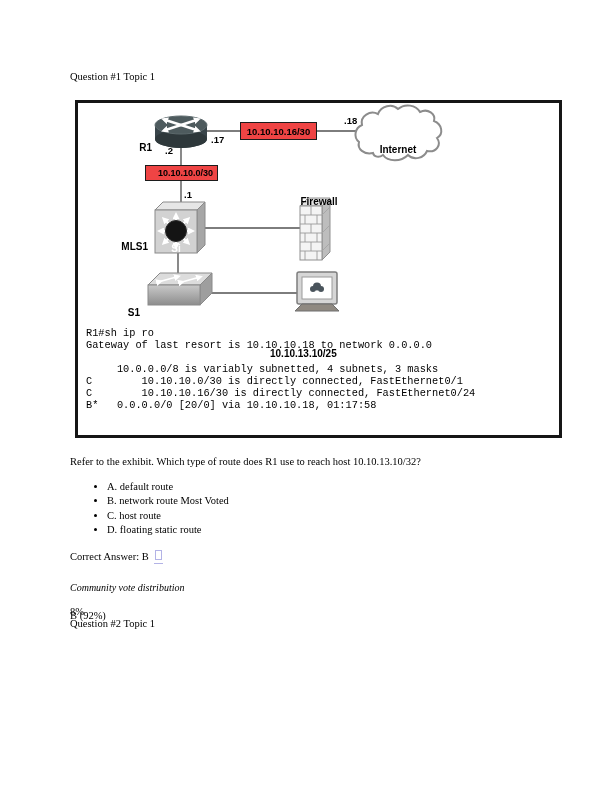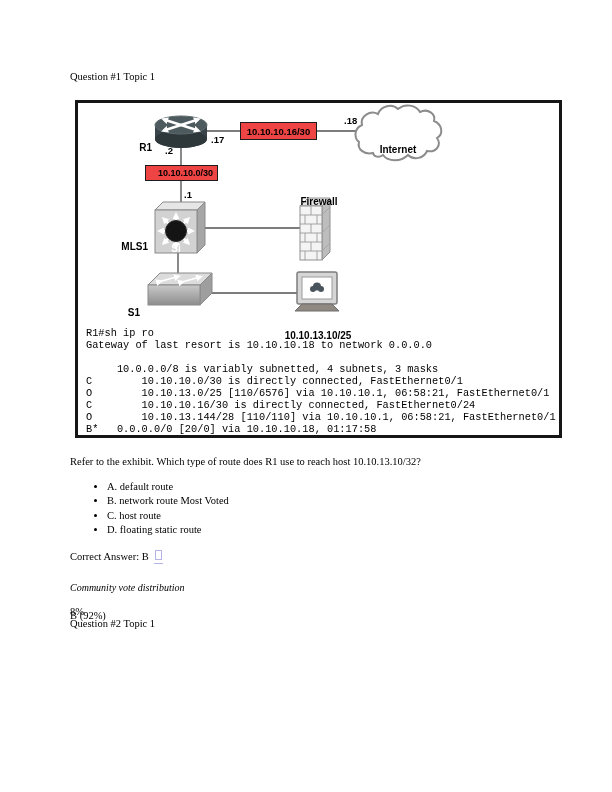--- a/index.html
+++ b/index.html
@@ -59,21 +59,21 @@
   .if2        { left:87px;  top:43px; }
   .wanbox     { left:162px; top:19px; width:77px; height:18px; font-size:9.5px; }
   .if18       { left:266px; top:13px; }
   .cloudlabel { left:288px; top:24px; width:64px; text-align:center; }
   .lanbox     { left:67px;  top:62px; width:73px; height:16px;padding-left:8px; }
   .if1        { left:106px; top:87px; }
   .fwlabel    { left:217px; top:76px; width:48px; text-align:center; }
   .mlslabel   { left:38px;  top:121px; width:32px; text-align:right; }
   .silabel    { left:88px;  top:123.5px; width:20px; text-align:center; color:#fff; font-size:10px; line-height:8px; }
   .s1label    { left:40px;  top:187px; width:22px; text-align:right; }
-  .hostlabel  { left:192px; top:210px; width:96px; text-align:center; }
+  .hostlabel  { left:192px; top:228px; width:96px; text-align:left; }
 
   .cli {
     left:0; top:224px; width:477px;
     padding-left:8px;
     font-family:"Liberation Mono", monospace;
     font-size:10.3px; line-height:12px;
   }
   .cli-line { white-space:pre; min-height:12px; }
 </style>
 </head>
@@ -201,23 +201,21 @@
   <div class="abs dlabel silabel">Si</div>
   <div class="abs dlabel s1label">S1</div>
   <div class="abs dlabel hostlabel">10.10.13.10/25</div>
 
   <div class="abs cli">
     <div class="cli-line">R1#sh ip ro</div>
     <div class="cli-line">Gateway of last resort is 10.10.10.18 to network 0.0.0.0</div>
     <div class="cli-line"></div>
     <div class="cli-line">     10.0.0.0/8 is variably subnetted, 4 subnets, 3 masks</div>
     <div class="cli-line">C        10.10.10.0/30 is directly connected, FastEthernet0/1</div>
-    <div class="cli-line">O        10.10.13.0/25 [110/6576] via 10.10.10.1, 06:58:21, FastEthernet0/1</div>
     <div class="cli-line">C        10.10.10.16/30 is directly connected, FastEthernet0/24</div>
-    <div class="cli-line">O        10.10.13.144/28 [110/110] via 10.10.10.1, 06:58:21, FastEthernet0/1</div>
     <div class="cli-line">B*   0.0.0.0/0 [20/0] via 10.10.10.18, 01:17:58</div>
   </div>
 </div>
 
 <div class="abs q-text">Refer to the exhibit. Which type of route does R1 use to reach host 10.10.13.10/32?</div>
 
 <ul class="abs opts">
   <li>A. default route</li>
   <li>B. network route Most Voted</li>
   <li>C. host route</li>

